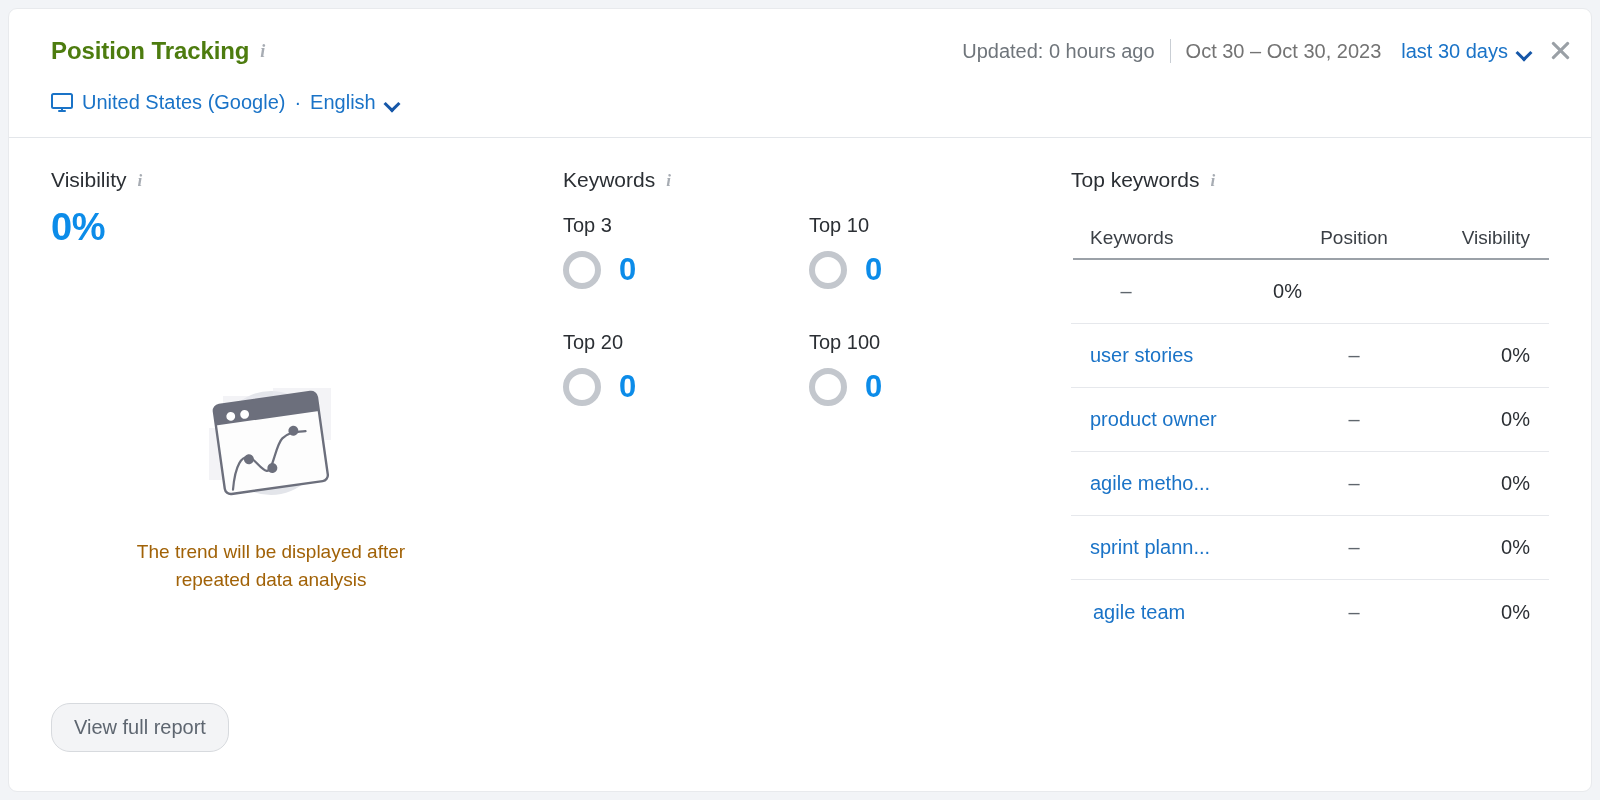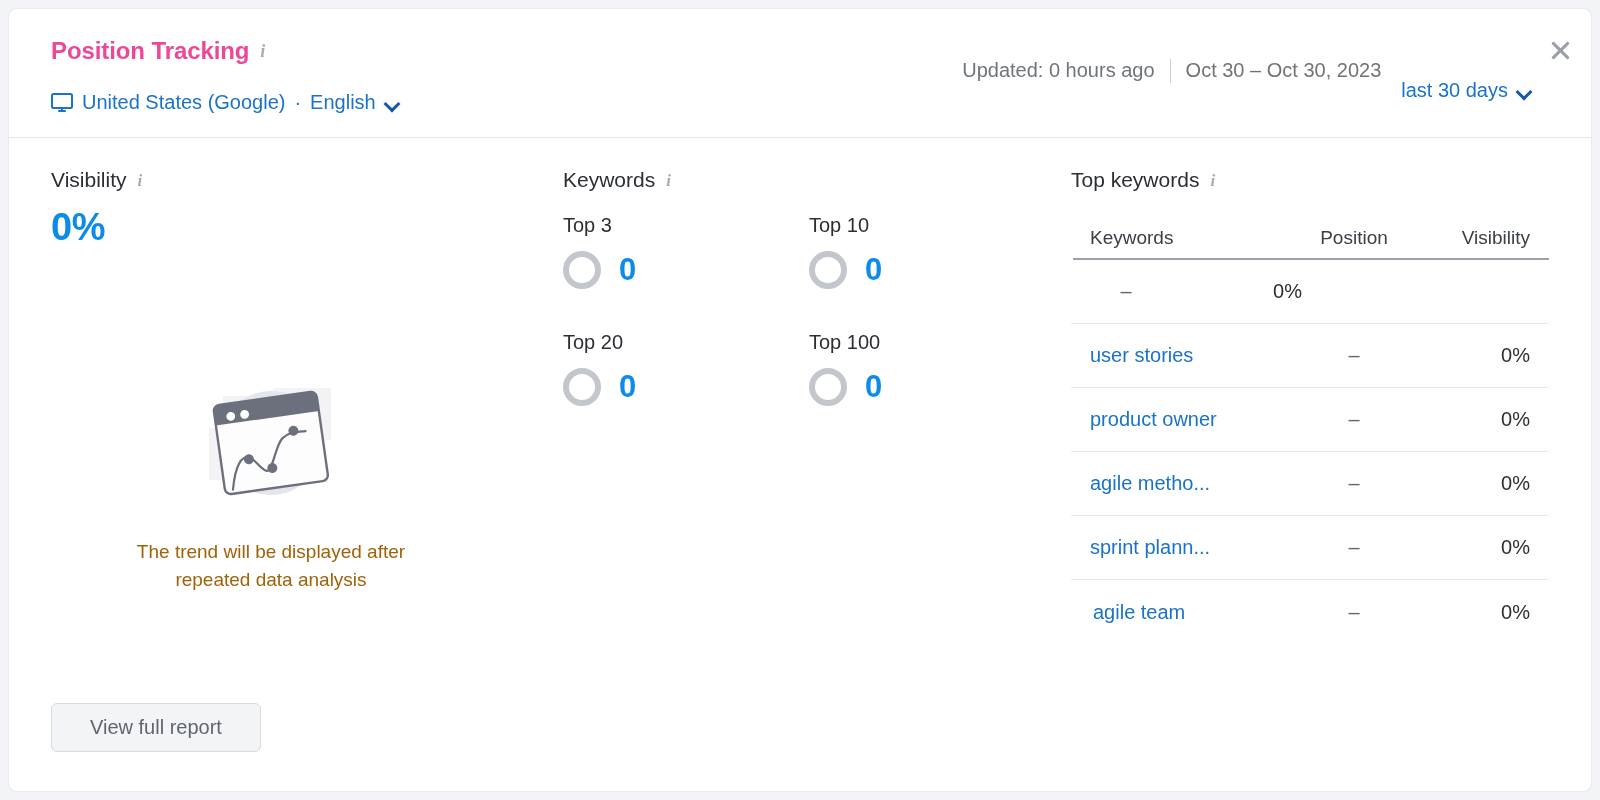--- a/index.html
+++ b/index.html
@@ -19,21 +19,21 @@
     overflow: hidden;
   }
 
   
   .card-header { position: relative; height: 120px; }
   .title-row {
     position: absolute; left: 42px; top: 28px;
     display: flex; align-items: center; gap: 11px;
   }
   .title {
-    font-size: 24px; font-weight: bold; color: #ec4899;
+    font-size: 24px; font-weight: bold; color: #4d7c0f;
     letter-spacing: -0.1px;
   }
   .info-icon {
     font-family: "Liberation Serif", serif;
     font-style: italic; font-weight: bold;
     font-size: 18px; color: #a7acb3;
     line-height: 1; user-select: none;
   }
   .info-icon.sm { font-size: 17px; }
 
@@ -42,21 +42,21 @@
     display: flex; align-items: center; font-size: 20px; color: #6b7177;
   }
   .updated { color: #6f757b; }
   .vsep {
     display: inline-block; width: 1px; height: 24px;
     background: #c9ced4; margin: 0 15px;
   }
   .daterange { color: #737373; }
   .period {
     color: #1a73c7; margin-left: 20px; cursor: pointer;
-    display: flex; align-items: center; gap: 9px; margin-top: 40px;
+    display: flex; align-items: center; gap: 9px;
   }
   .chev {
     width: 14px; height: 9px; display: inline-block; position: relative;
   }
   .chev::before {
     content: ""; position: absolute; left: 1px; top: 0;
     width: 9px; height: 9px;
     border-right: 3px solid #1657a8; border-bottom: 3px solid #1657a8;
     transform: rotate(45deg);
   }
@@ -110,25 +110,25 @@
   }
   .illus { width: 160px; height: 150px; display: block; }
   .illus-caption {
     margin-top: 20px; text-align: center;
     font-size: 19px; line-height: 1.45; color: #a16207;
     max-width: 340px;
   }
 
   .report-btn {
     position: absolute; left: 42px; top: 565px;
-    padding: 12px 38px;
+    padding: 12px 22px;
     font-size: 20px; color: #5e6670;
     background: #f3f4f6;
     border: 1px solid #d7dade;
-    border-radius: 6px;
+    border-radius: 19px;
     cursor: pointer;
     font-family: "Liberation Sans", sans-serif;
   }
 
   
   .kw-grid {
     margin-top: 22px;
     display: grid;
     grid-template-columns: 246px 246px;
     row-gap: 42px;

